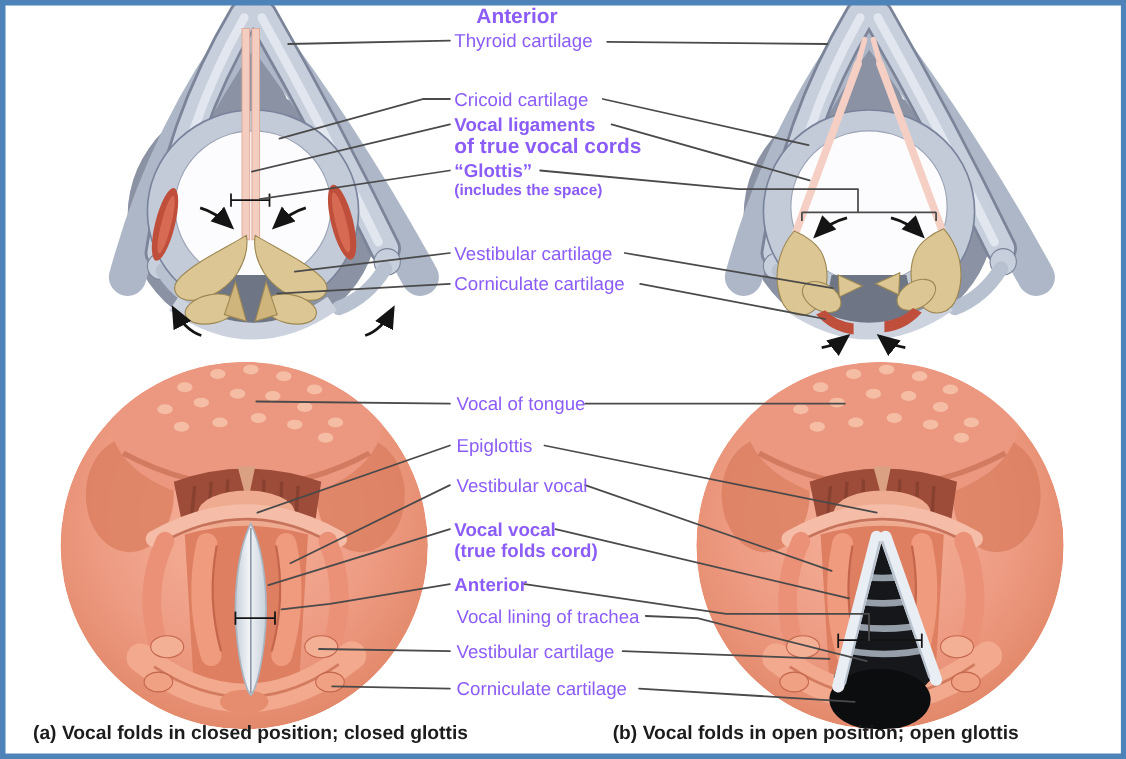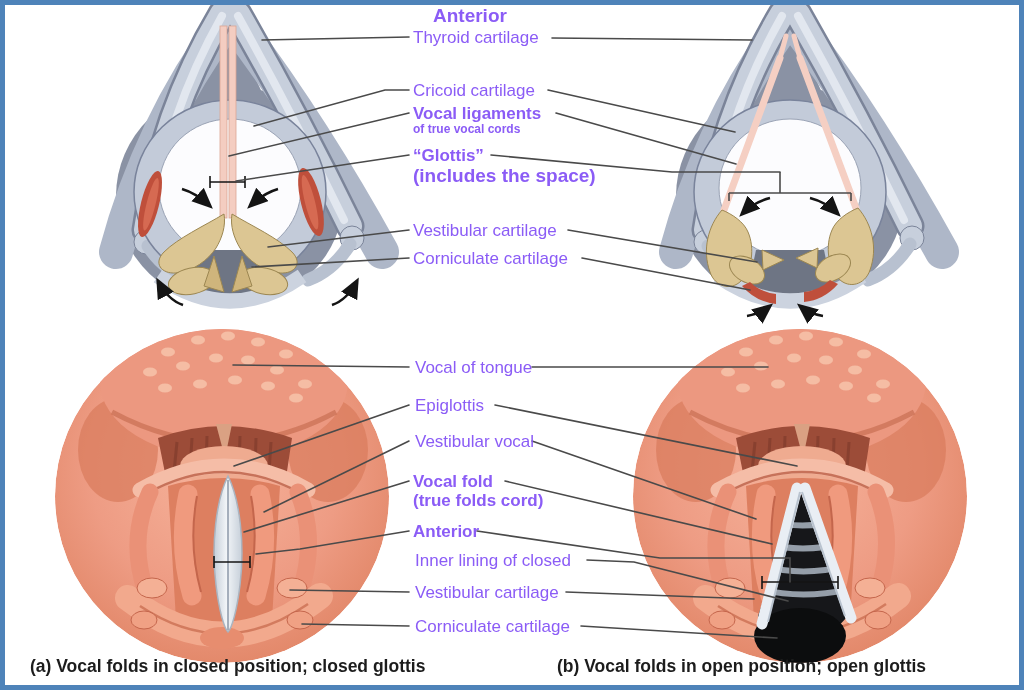--- a/index.html
+++ b/index.html
@@ -270,46 +270,46 @@
 
   <div>
     <div class="lbl bold" style="left:433px;top:5px;font-size:19px">Anterior</div>
 
     <div class="lbl" style="left:413px;top:28px">Thyroid cartilage</div>
 
     <div class="lbl" style="left:413px;top:81px">Cricoid cartilage</div>
 
     <div class="lbl bold" style="left:413px;top:104px">
       <div>Vocal ligaments</div>
-      <div style="font-size:12px">of true vocal cords</div>
+      <div style="font-size:19px">of true vocal cords</div>
     </div>
 
     <div class="lbl bold" style="left:413px;top:146px">
       <div>“Glottis”</div>
-      <div style="font-size:19px">(includes the space)</div>
+      <div style="font-size:14px">(includes the space)</div>
     </div>
 
     <div class="lbl" style="left:413px;top:221px">Vestibular cartilage</div>
 
     <div class="lbl" style="left:413px;top:249px">Corniculate cartilage</div>
 
     <div class="lbl" style="left:415px;top:358px">Vocal of tongue</div>
 
     <div class="lbl" style="left:415px;top:396px">Epiglottis</div>
 
     <div class="lbl" style="left:415px;top:432px">Vestibular vocal</div>
 
     <div class="lbl bold" style="left:413px;top:472px">
-      <div>Vocal fold</div>
+      <div>Vocal vocal</div>
       <div>(true folds cord)</div>
     </div>
 
     <div class="lbl bold" style="left:413px;top:522px">Anterior</div>
 
-    <div class="lbl" style="left:415px;top:551px">Inner lining of closed</div>
+    <div class="lbl" style="left:415px;top:551px">Vocal lining of trachea</div>
 
     <div class="lbl" style="left:415px;top:583px">Vestibular cartilage</div>
 
     <div class="lbl" style="left:415px;top:617px">Corniculate cartilage</div>
   </div>
 
   <div class="cap" style="left:557px;top:656px">(b) Vocal folds in open position; open glottis</div>
   <div class="cap" style="left:30px;top:656px">(a) Vocal folds in closed position; closed glottis</div>
 
   <div class="frame"></div>

